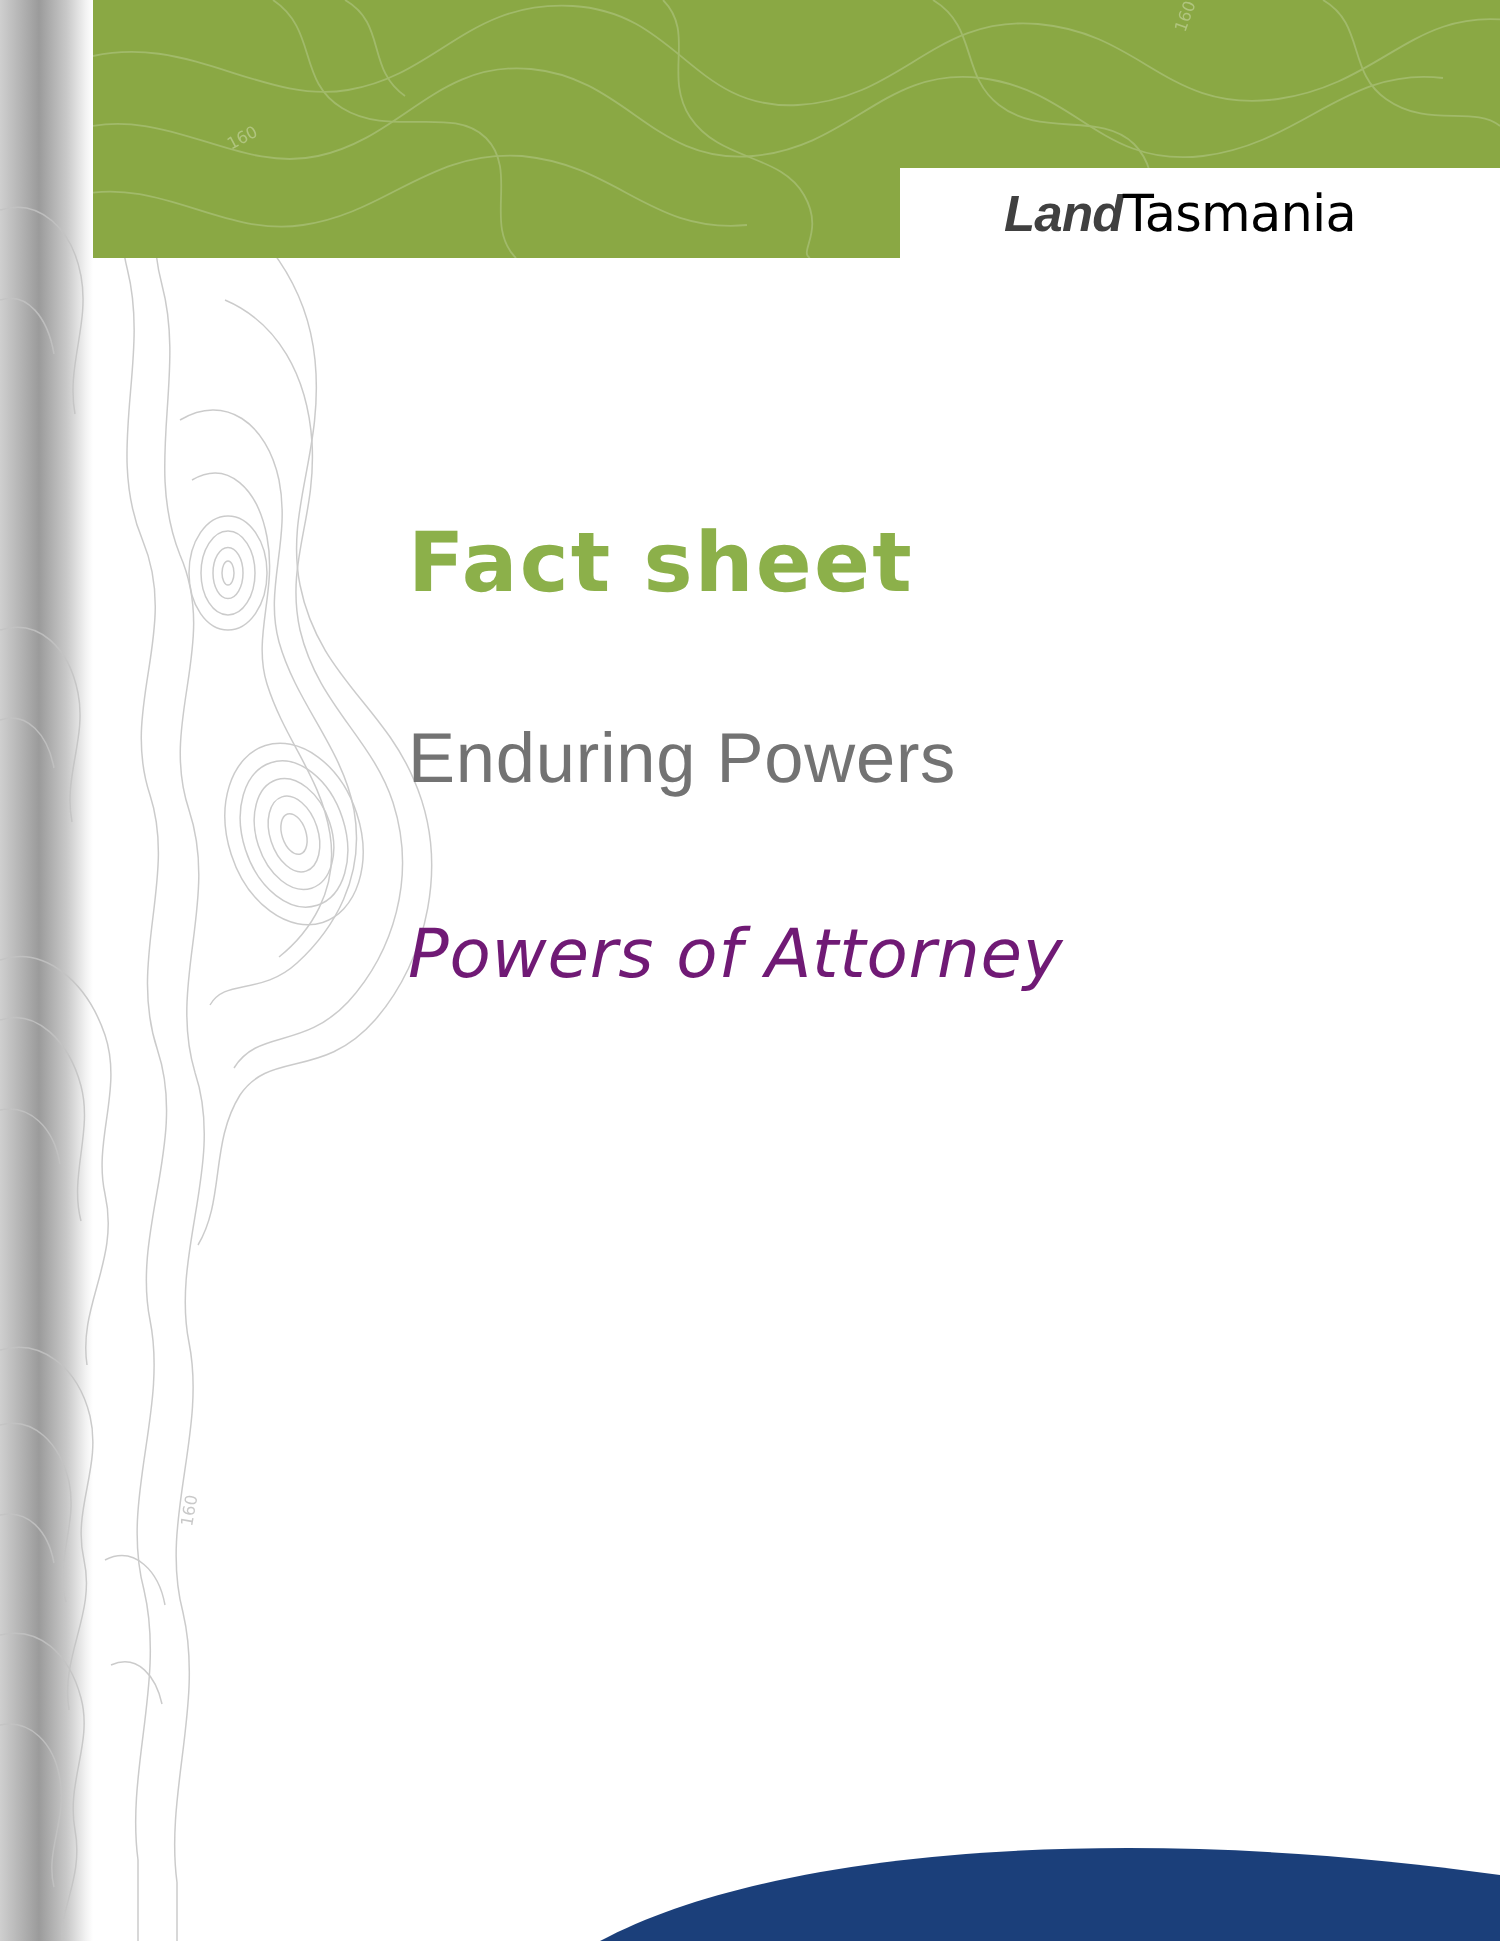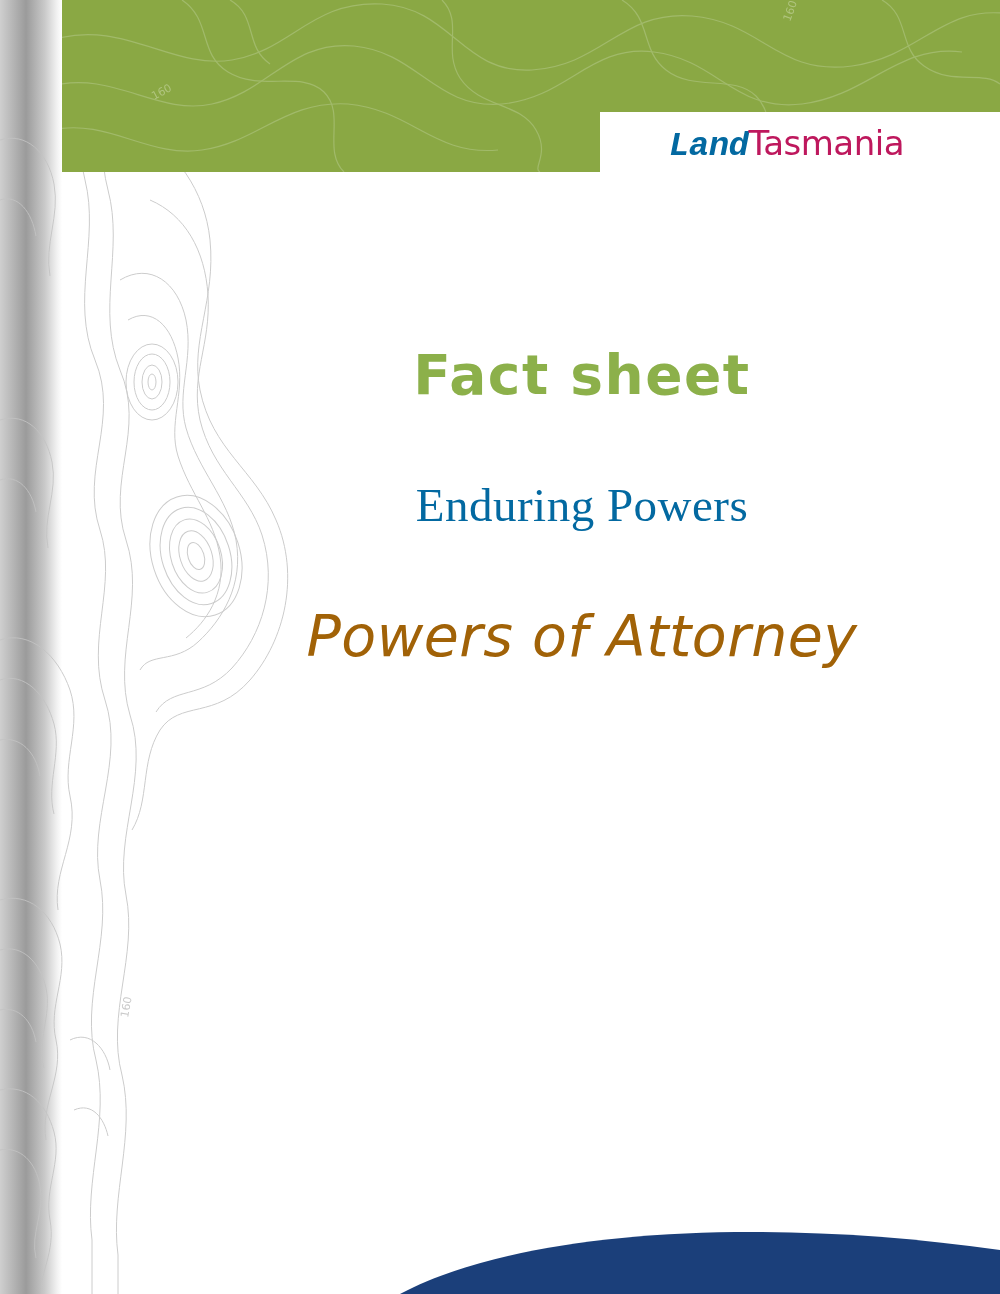--- a/index.html
+++ b/index.html
@@ -68,64 +68,64 @@
   }
   .logo {
     position: absolute;
     right: 96px;
     top: 124px;
     font-size: 34px;
     line-height: 38px;
     white-space: nowrap;
   }
   .logo .land {
-    font-family: Liberation Mono, monospace;
+    font-family: Liberation Sans, sans-serif;
     font-weight: bold;
     font-style: italic;
-    color: #0369a1;
+    color: #404040;
     letter-spacing: -0.5px;
   }
   .logo .tasmania {
     font-family: "DejaVu Sans", sans-serif;
     font-weight: normal;
-    color: #be185d;
+    color: #000000;
     letter-spacing: -0.5px;
   }
 
   
   .title-block {
     position: absolute;
     right: 108px;
     top: 345px;
     width: 620px;
-    text-align: center;
+    text-align: left;
   }
   .t-fact {
     font-family: "DejaVu Sans", sans-serif;
     font-weight: bold;
     font-size: 55px;
     line-height: 60px;
     color: #8cb04a;
     letter-spacing: 1.5px;
     margin: 0 0 72px 0;
   }
   .t-sub {
-    font-family: Liberation Serif, serif;
+    font-family: Liberation Sans, sans-serif;
     font-size: 47px;
     line-height: 56px;
-    color: #0369a1;
+    color: #737373;
     letter-spacing: 0.5px;
     margin: 0 0 74px 0;
   }
   .t-act {
     font-family: "DejaVu Sans", sans-serif;
     font-style: italic;
-    font-size: 57px;
+    font-size: 45px;
     line-height: 58px;
-    color: #a16207;
+    color: #701a75;
     letter-spacing: 0.5px;
     margin: 0;
   }
 
   
   .swoosh {
     position: absolute;
     left: 0;
     bottom: 0;
     width: 1000px;

